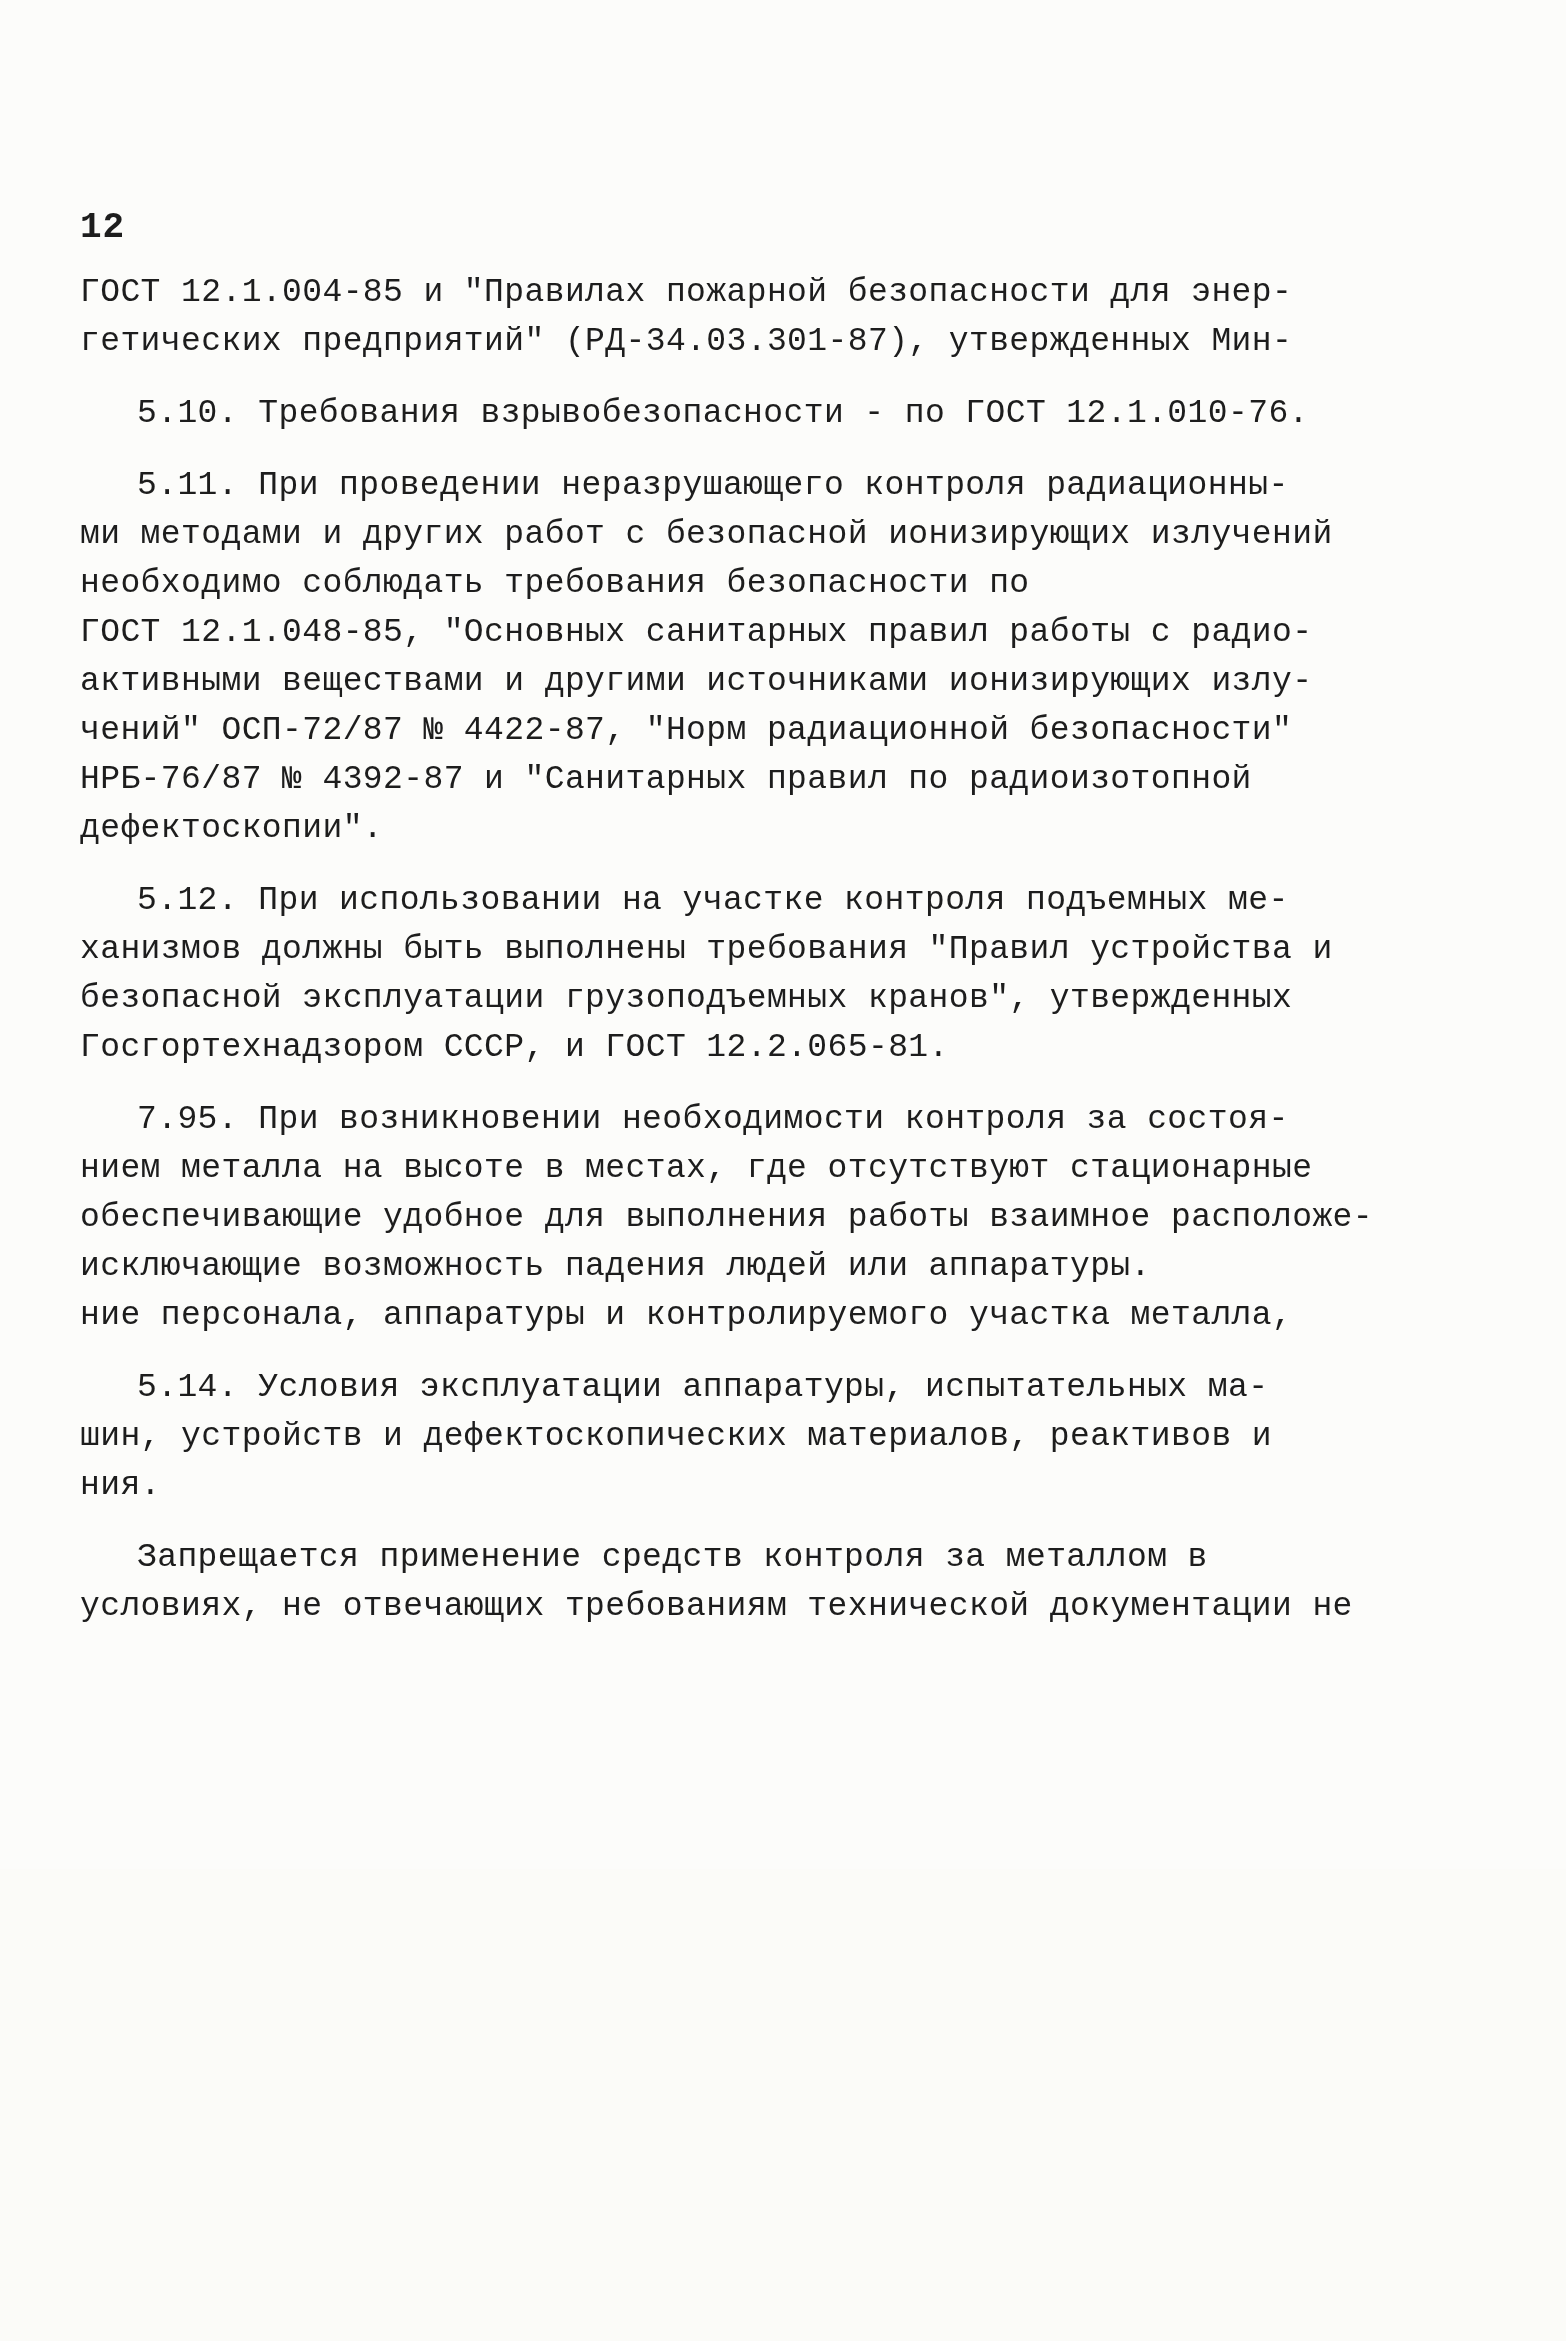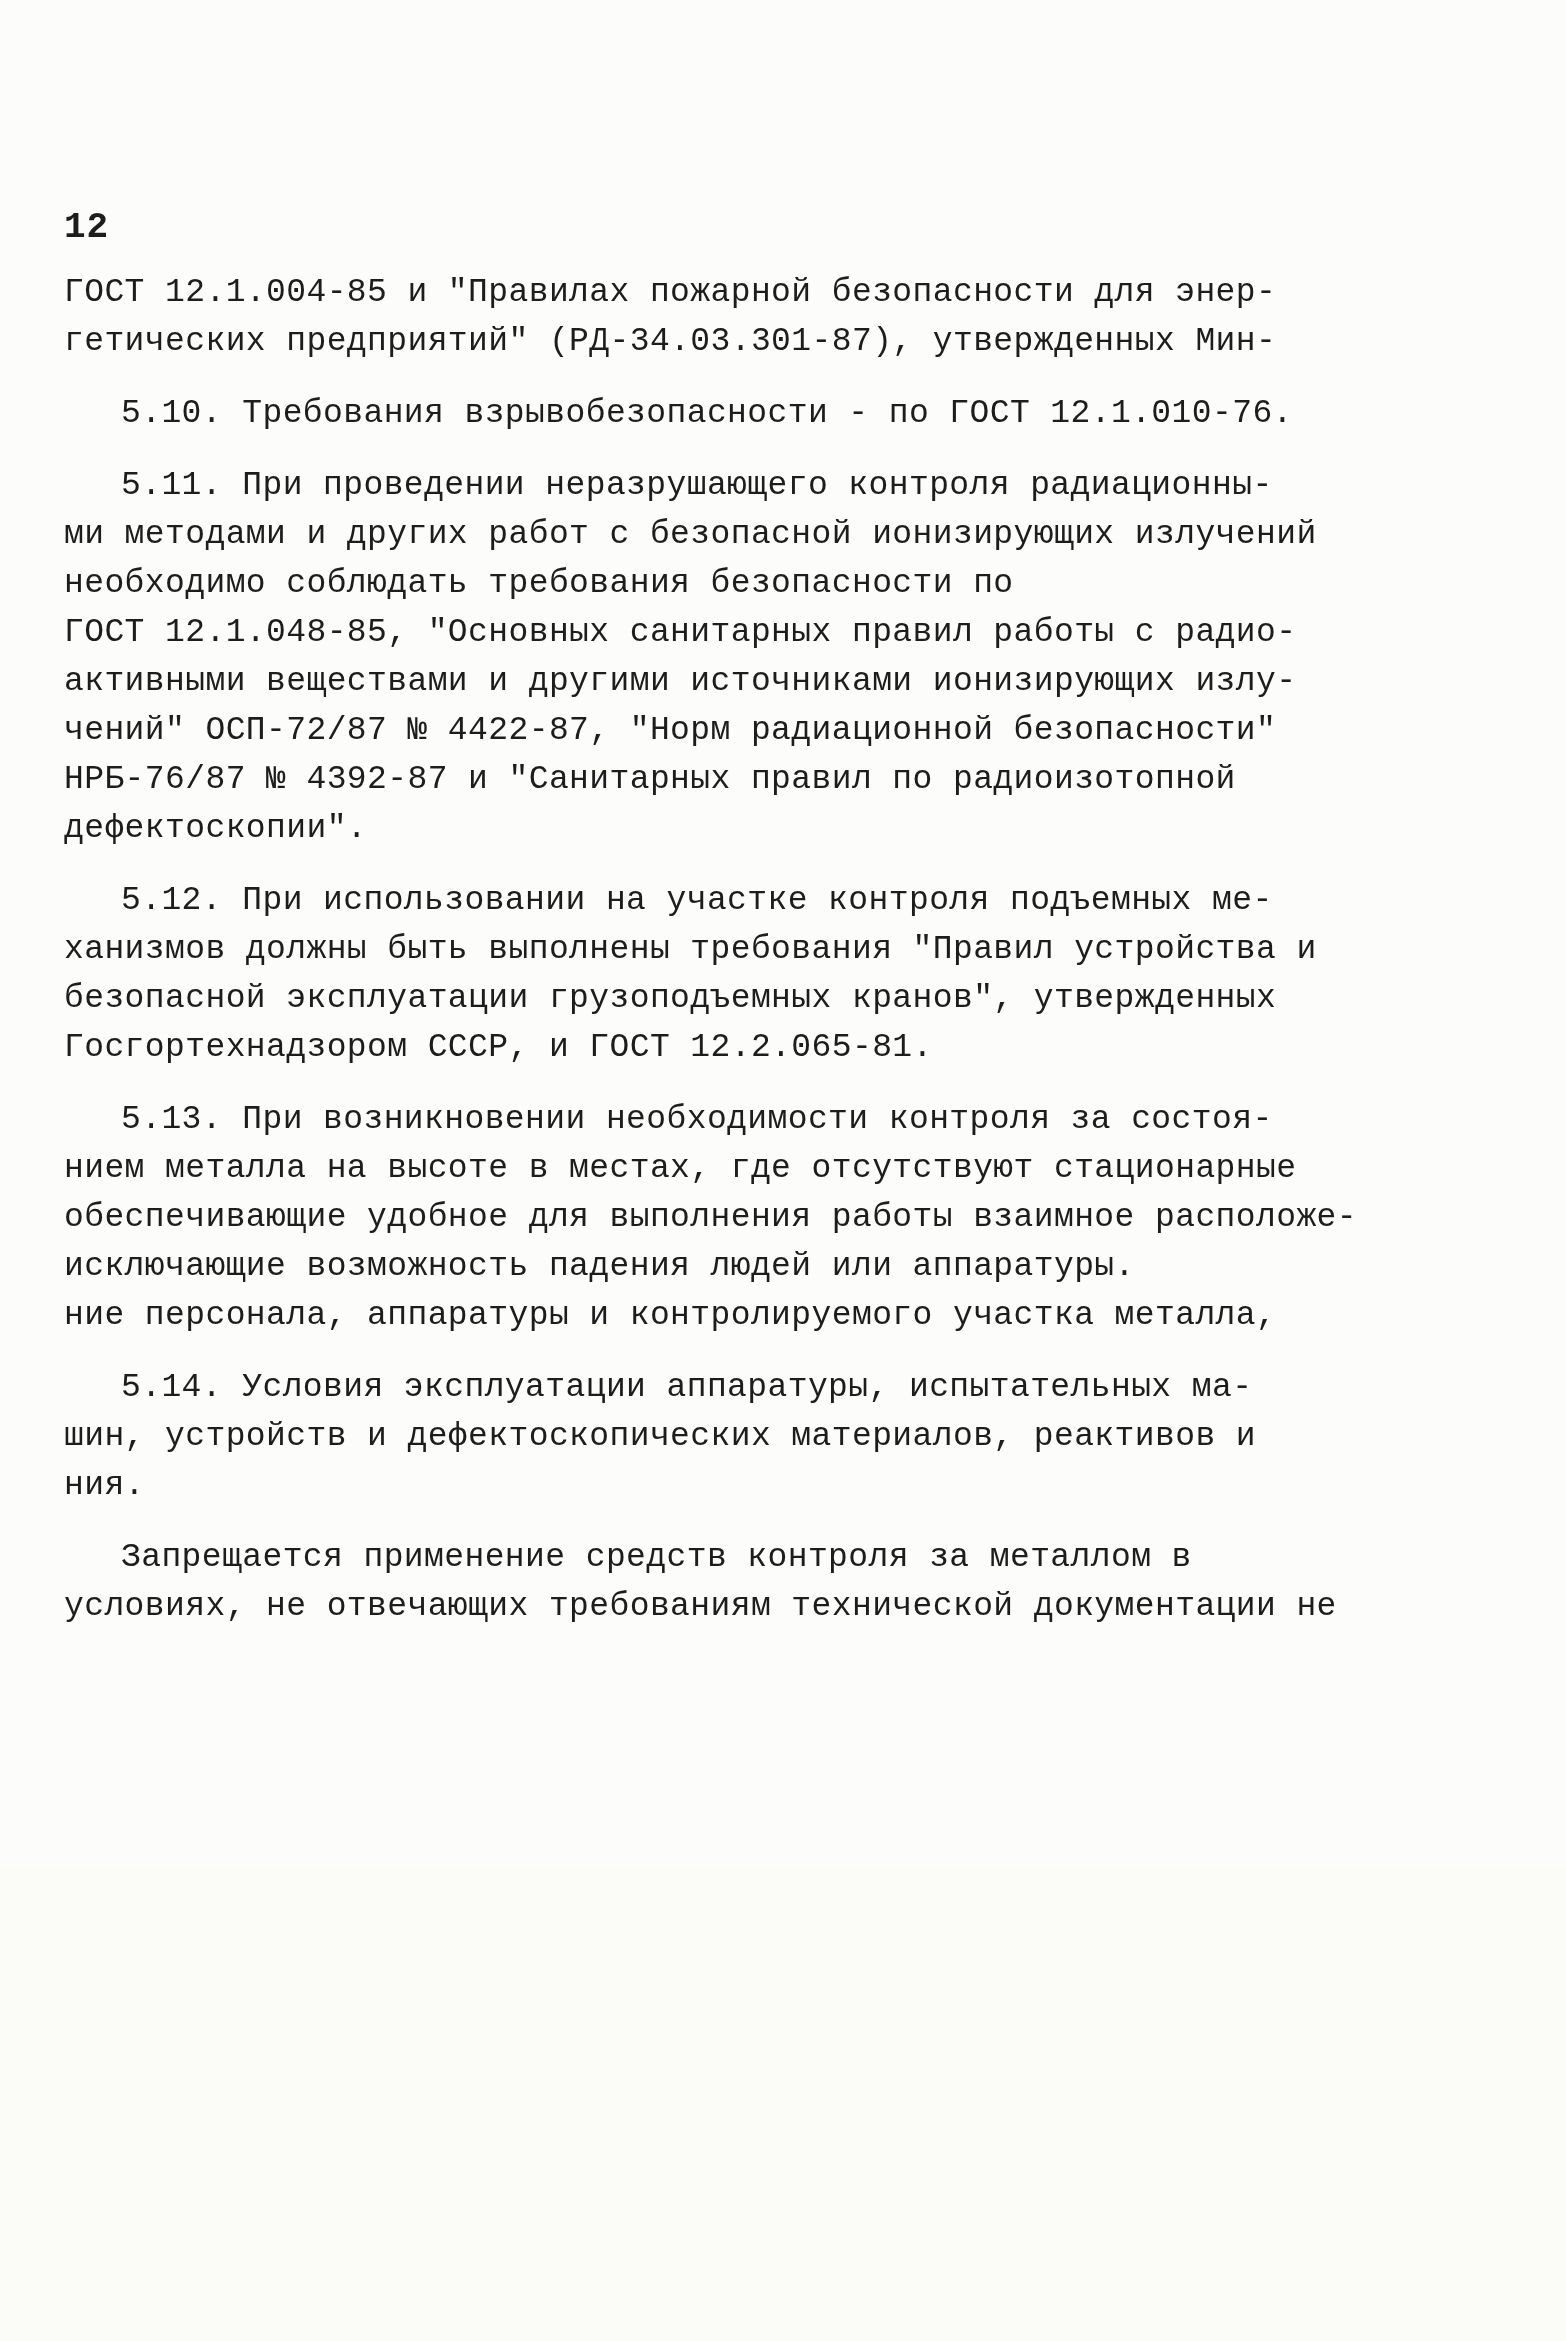--- a/index.html
+++ b/index.html
@@ -16,21 +16,21 @@
     overflow: hidden;
   }
   .page {
     position: absolute;
     top: 0;
     left: 0;
     width: 1567px;
     height: 1869px;
     background: #fcfcfa;
     box-sizing: border-box;
-    padding: 204px 125px 0 64px;
+    padding: 204px 125px 0 80px;
   }
   .page-number {
     font-size: 36px;
     font-weight: bold;
     line-height: 48px;
     margin-bottom: 16px;
     letter-spacing: 0.9px;
   }
   .content {
     font-size: 33px;
@@ -71,21 +71,21 @@
         <div class="line">НРБ-76/87 № 4392-87 и "Санитарных правил по радиоизотопной</div>
         <div class="line">дефектоскопии".</div>
       </div>
       <div class="paragraph indent">
         <div class="line">5.12. При использовании на участке контроля подъемных ме-</div>
         <div class="line">ханизмов должны быть выполнены требования "Правил устройства и</div>
         <div class="line">безопасной эксплуатации грузоподъемных кранов", утвержденных</div>
         <div class="line">Госгортехнадзором СССР, и ГОСТ 12.2.065-81.</div>
       </div>
       <div class="paragraph indent">
-        <div class="line">5.13. При возникновении необходимости контроля за состоя-</div>
+        <div class="line">7.95. При возникновении необходимости контроля за состоя-</div>
         <div class="line">нием металла на высоте в местах, где отсутствуют стационарные</div>
         <div class="line">обеспечивающие удобное для выполнения работы взаимное расположе-</div>
         <div class="line">исключающие возможность падения людей или аппаратуры.</div>
         <div class="line">ние персонала, аппаратуры и контролируемого участка металла,</div>
       </div>
       <div class="paragraph indent">
         <div class="line">5.14. Условия эксплуатации аппаратуры, испытательных ма-</div>
         <div class="line">шин, устройств и дефектоскопических материалов, реактивов и</div>
         <div class="line">ния.</div>
       </div>

